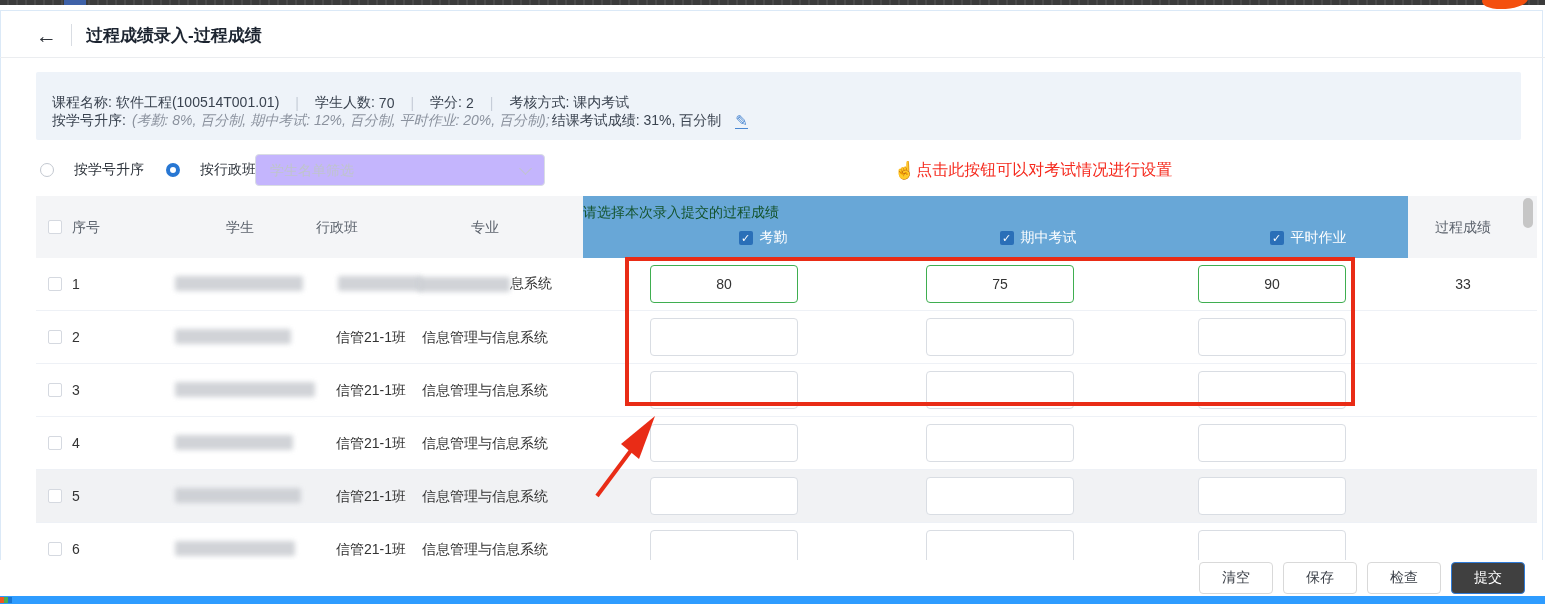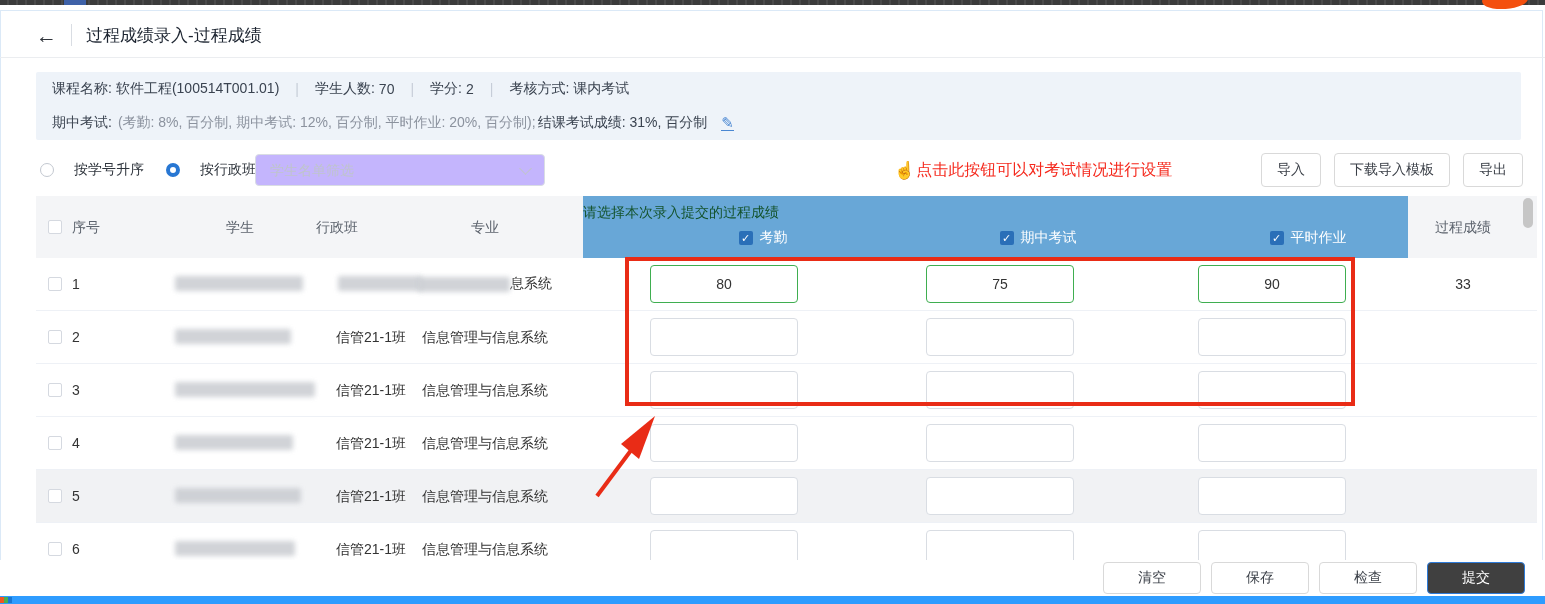--- a/index.html
+++ b/index.html
@@ -11,31 +11,31 @@
   .topstrip-mark{position:absolute;left:64px;top:0;width:22px;height:5px;background:#3f62a8;}
   .orange-blob{position:absolute;left:1482px;top:-9px;width:46px;height:18px;border-radius:50%;
                background:#f4500e;transform:rotate(-4deg);}
   
   .card{position:absolute;left:0;top:10px;width:1543px;height:586px;background:#fff;
         border:1px solid #dbe9f7;border-bottom:none;box-sizing:border-box;}
   
   .page-header{position:absolute;left:36px;top:22px;height:26px;display:flex;align-items:center;}
   .back{font-size:21px;color:#30343b;cursor:pointer;line-height:1;}
   .hdr-div{width:1px;height:22px;background:#d9dde3;margin:0 14px;}
-  .page-title{font-size:17px;font-weight:normal;color:#1c2430;}
+  .page-title{font-size:17px;font-weight:bold;color:#1c2430;}
   .hdr-rule{position:absolute;left:0;top:57px;width:100%;height:1px;background:#ebedf0;}
   
   .info{position:absolute;left:36px;top:72px;width:1485px;height:68px;background:#eef3f9;
-        border-radius:2px;box-sizing:border-box;padding:8px 16px;display:flex;
+        border-radius:2px;box-sizing:border-box;padding:22px 16px;display:flex;
         flex-direction:column;justify-content:space-evenly;font-size:14px;color:#3a4350;}
   .info-line{display:flex;align-items:center;white-space:nowrap;}
   .info-line .lab{color:#3a4350;margin-right:4px;}
   .info-line .val{color:#3a4350;}
   .sep{color:#c6cdd8;margin:0 16px;}
-  .cfg-light{color:#8b929e;margin:16px 2px;}
+  .cfg-light{color:#8b929e;margin:0 2px;font-style:italic;}
   .pencil{color:#4a87d2;font-size:15px;margin-left:14px;border-bottom:1px solid #4a87d2;
           line-height:14px;cursor:pointer;}
   
   .toolbar{position:absolute;left:36px;top:152px;width:1487px;height:36px;}
   .radios{position:absolute;left:4px;top:0;height:36px;display:flex;align-items:center;gap:22px;}
   .radio{display:flex;align-items:center;gap:20px;font-size:14px;color:#2f353d;cursor:pointer;}
   .rdot{width:14px;height:14px;border-radius:50%;box-sizing:border-box;border:1px solid #c3c8d0;background:#fff;}
   .rdot.on{border:4px solid #2877d3;background:#fff;}
   .filter{position:absolute;left:219px;top:2px;width:290px;height:32px;box-sizing:border-box;
           border:1px solid #d9dde3;border-radius:4px;background:#c4b5fd;display:flex;align-items:center;}
@@ -86,21 +86,21 @@
   .c0{left:614px;} .c1{left:890px;} .c2{left:1162px;}
   .score-in.green{border:1.5px solid #3fae50;}
   .r-total{position:absolute;left:1372px;width:110px;top:0;line-height:52px;text-align:center;}
   
   .red-rect{position:absolute;left:625px;top:257px;width:730px;height:149px;border:4px solid #e92c16;
             box-sizing:border-box;z-index:3;pointer-events:none;}
   .red-arrow{position:absolute;left:575px;top:412px;z-index:3;pointer-events:none;}
   
   .footer{position:absolute;left:0;top:560px;width:1545px;height:36px;background:#fff;z-index:4;}
   .ft-btns{position:absolute;right:20px;top:2px;display:flex;gap:10px;}
-  .ft-btns .btn{height:32px;padding:0 34px;}
+  .ft-btns .btn{height:32px;padding:0 22px;}
   .btn.primary{background:#404040;border-color:#2e7bd8;color:#fff;}
   .bottombar{position:absolute;left:0;top:596px;width:1545px;height:8px;background:#2e9cff;z-index:5;}
   .px{position:absolute;top:597px;height:6px;width:4px;z-index:6;}
 </style>
 </head>
 <body>
 
 <div class="screen">
 
   <div class="topstrip">
@@ -125,21 +125,21 @@
       <span class="lab">学生人数:</span>
       <span class="val">70</span>
       <span class="sep">|</span>
       <span class="lab">学分:</span>
       <span class="val">2</span>
       <span class="sep">|</span>
       <span class="lab">考核方式:</span>
       <span class="val">课内考试</span>
     </div>
     <div class="info-line">
-      <span class="lab">期中考试:</span>
+      <span class="lab">按学号升序:</span>
       <span class="cfg-light">(考勤: 8%, 百分制, 期中考试: 12%, 百分制, 平时作业: 20%, 百分制);</span>
       <span class="val">结课考试成绩: 31%, 百分制</span>
       <span class="pencil">✎</span>
     </div>
   </div>
 
   <div class="toolbar">
     <div class="radios">
       <div class="radio">
         <span class="rdot"></span>
@@ -150,25 +150,20 @@
         <span>按行政班排序</span>
       </div>
     </div>
     <div class="filter">
       <input placeholder="学生名单筛选" style="">
       <span class="caret"></span>
     </div>
     <div class="tip">
       <span class="hand">☝</span>
       <span>点击此按钮可以对考试情况进行设置</span>
-    </div>
-    <div class="tb-btns">
-      <button class="btn">导入</button>
-      <button class="btn">下载导入模板</button>
-      <button class="btn">导出</button>
     </div>
   </div>
 
   <div class="table">
     <div class="thead">
       <span class="cb th-cb"></span>
       <span class="th-no">序号</span>
       <span class="th-student">学生</span>
       <span class="th-class">行政班</span>
       <span class="th-major">专业</span>

